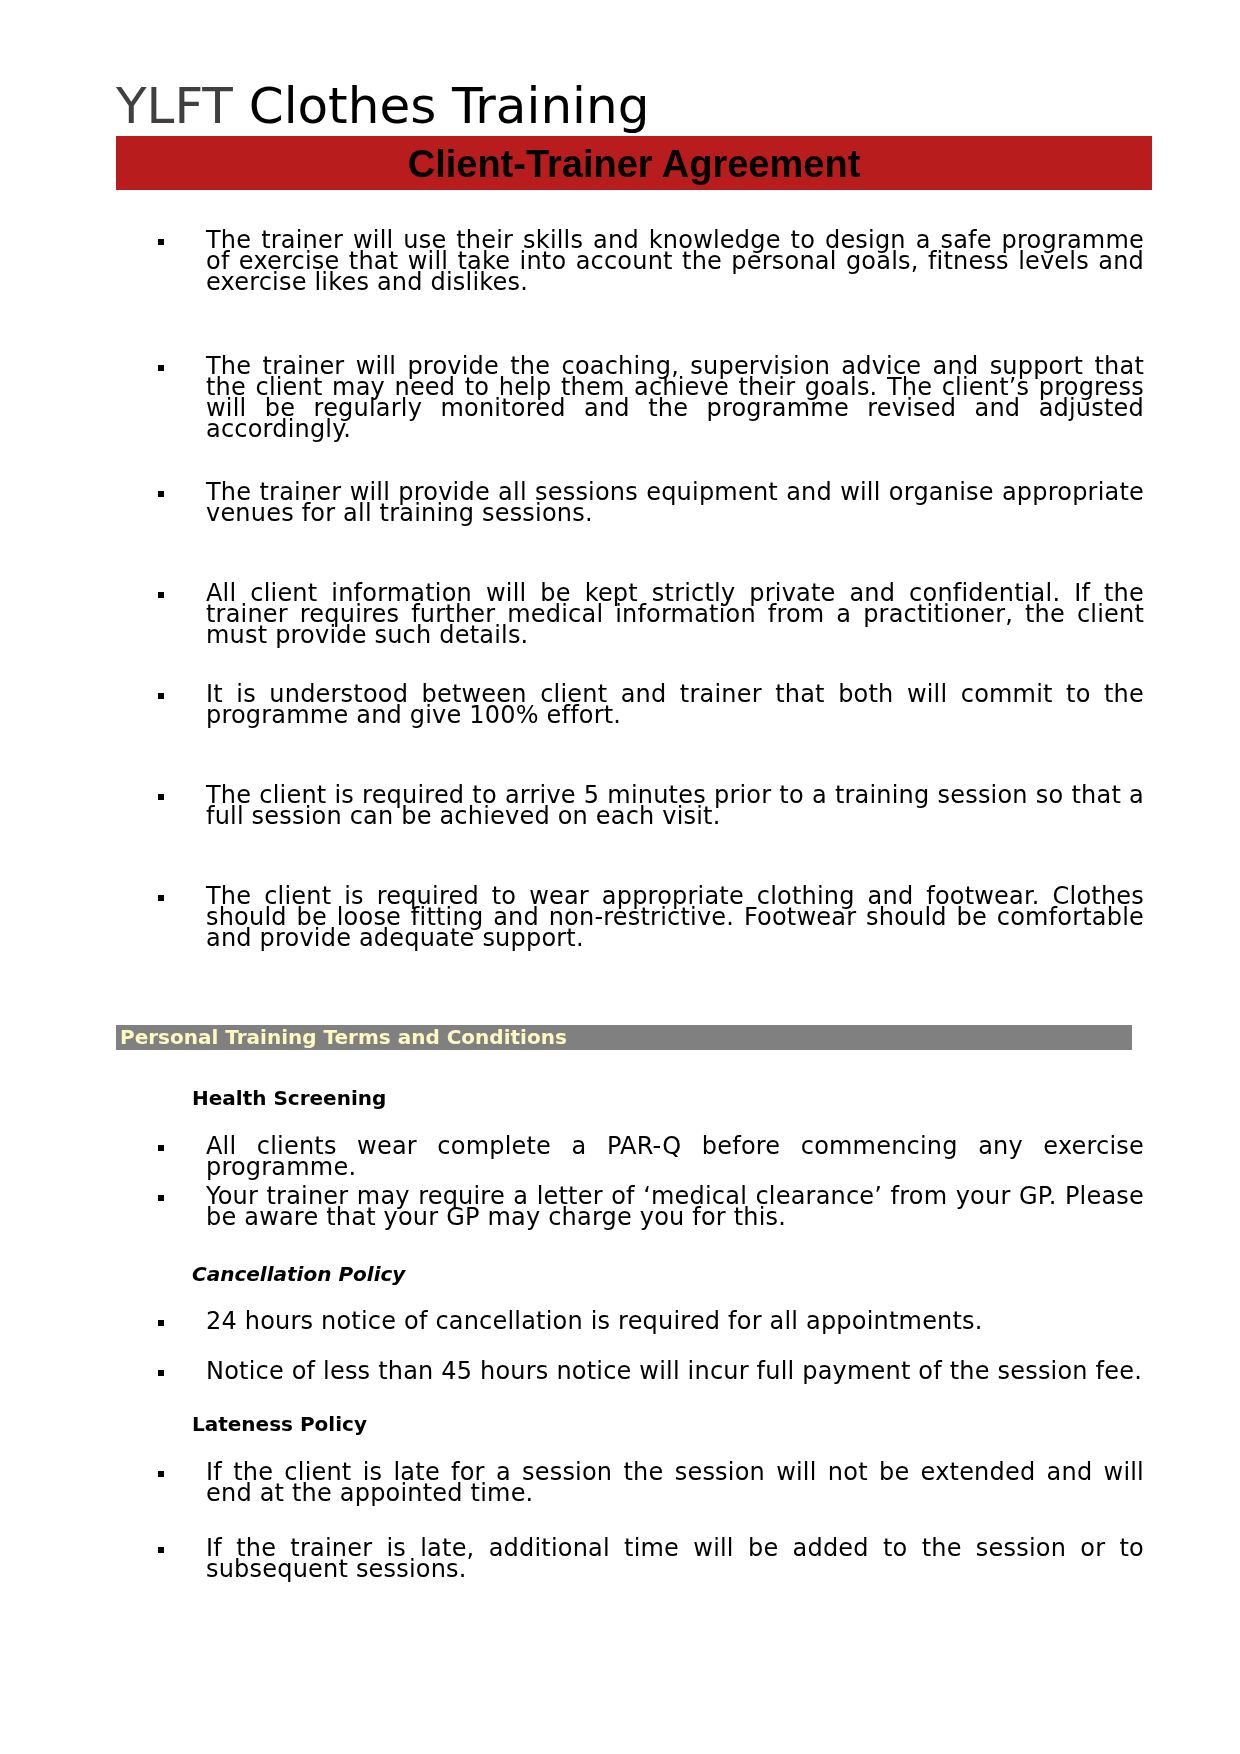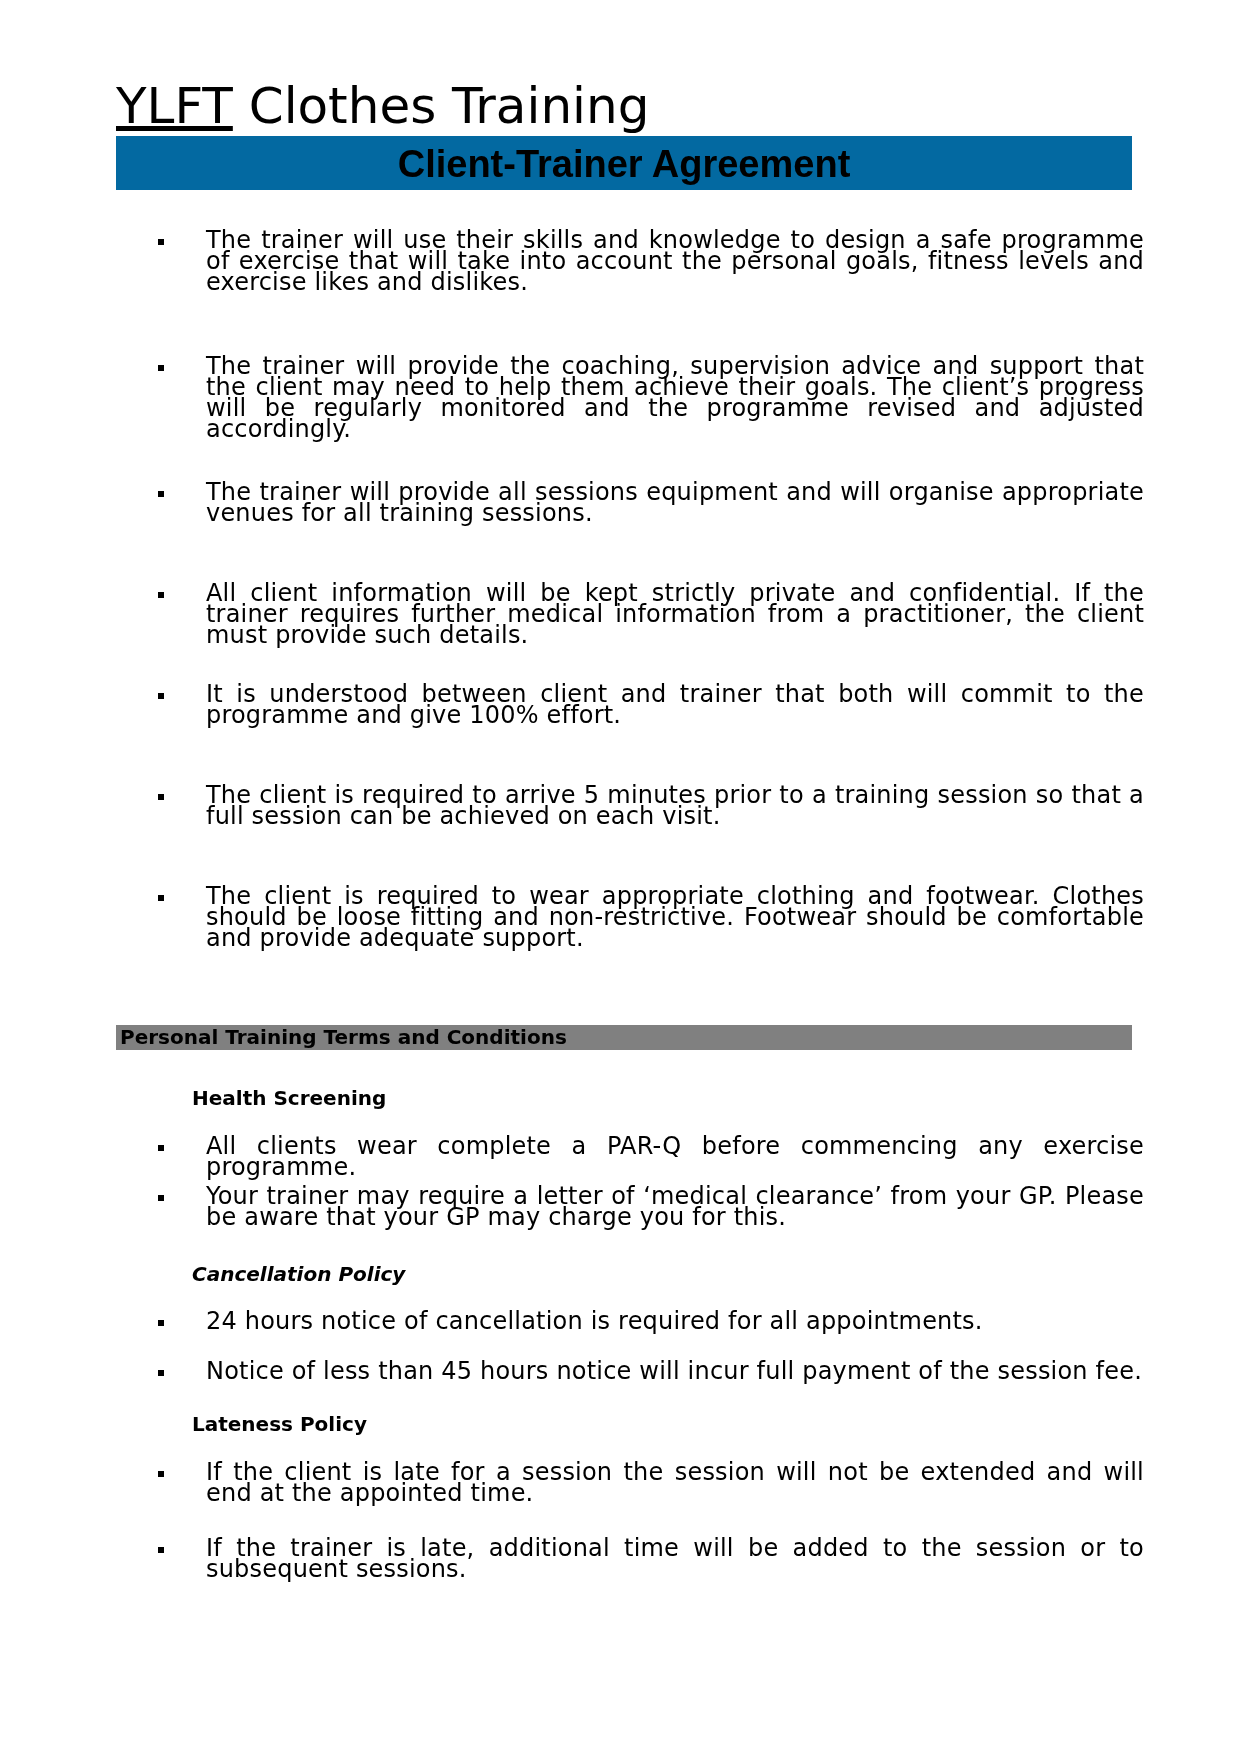--- a/index.html
+++ b/index.html
@@ -1,32 +1,32 @@
 <!DOCTYPE html>
 <html><head>
   <meta charset="utf-8">
   <style>
     html, body { margin: 0; padding: 0; background: #ffffff; }
     body { width: 1240px; height: 1754px; position: relative; overflow: hidden;
            font-family: "DejaVu Sans", sans-serif; color: #000; }
     .page { position: absolute; left: 0; top: 0; width: 1240px; height: 1754px; }
     .title { position: absolute; left: 116px; top: 78px; font-size: 50px; line-height: 56px;
              font-family: "DejaVu Sans", sans-serif; font-weight: normal; white-space: nowrap; }
-    .title .brand { color: #000000; text-decoration: underline; }
+    .title .brand { color: #404040; }
     .subtitle-band { position: absolute; left: 116px; top: 136px; width: 1016px; height: 54px;
-                     background: #0369a1; }
+                     background: #b91c1c; padding-left: 20px; }
     .subtitle { position: absolute; left: 0; right: 0; top: 8px; text-align: center;
                 font-family: "Liberation Sans", sans-serif; font-weight: bold; font-size: 38px; line-height: 40px; }
     .item { position: absolute; left: 152px; width: 980px; }
     .bullet { position: absolute; left: 6px; top: 9px; width: 6px; height: 6px; background: #000; }
     .text { position: absolute; left: 54px; width: 938px; font-size: 24px; line-height: 21px;
             text-align: justify; letter-spacing: 0.2px; }
     .section-bar { position: absolute; left: 116px; top: 1025px; width: 1016px; height: 25px;
                    background: #808080; }
-    .section-bar span { position: absolute; left: 4px; top: 1px; color: #000000; font-weight: bold;
+    .section-bar span { position: absolute; left: 4px; top: 1px; color: #fef9c3; font-weight: bold;
                         font-size: 20px; line-height: 23px; white-space: nowrap; }
     .subhead { position: absolute; left: 156px; font-weight: bold; font-size: 20px; line-height: 24px; white-space: nowrap; margin-left: 36px; }
   </style>
 </head>
 <body>
 
 <div class="page">
 
   <div class="title">
     <span class="brand">YLFT</span><span> Clothes Training</span>

